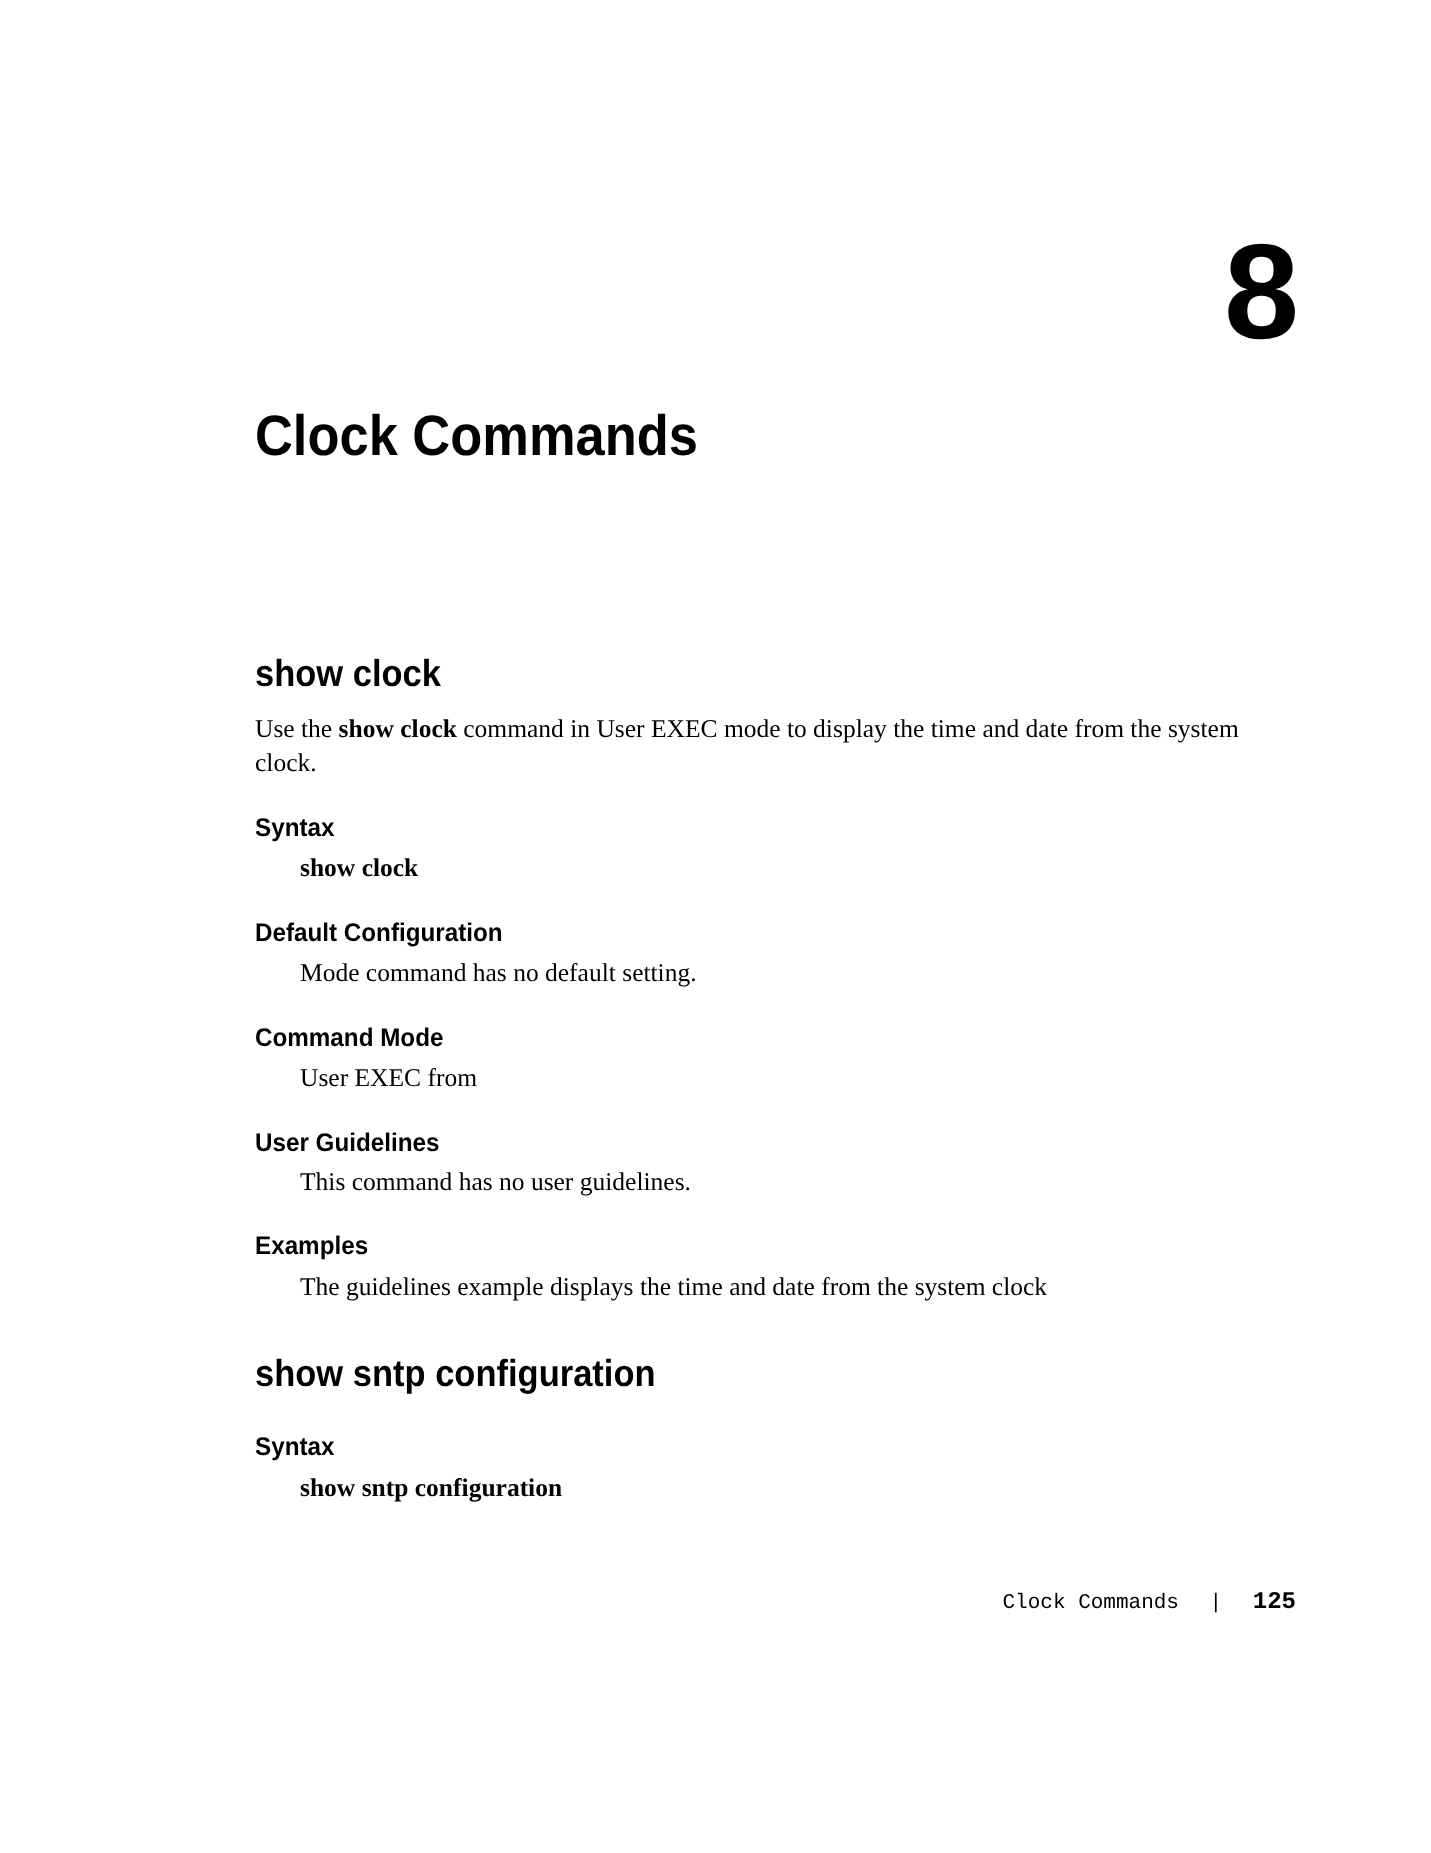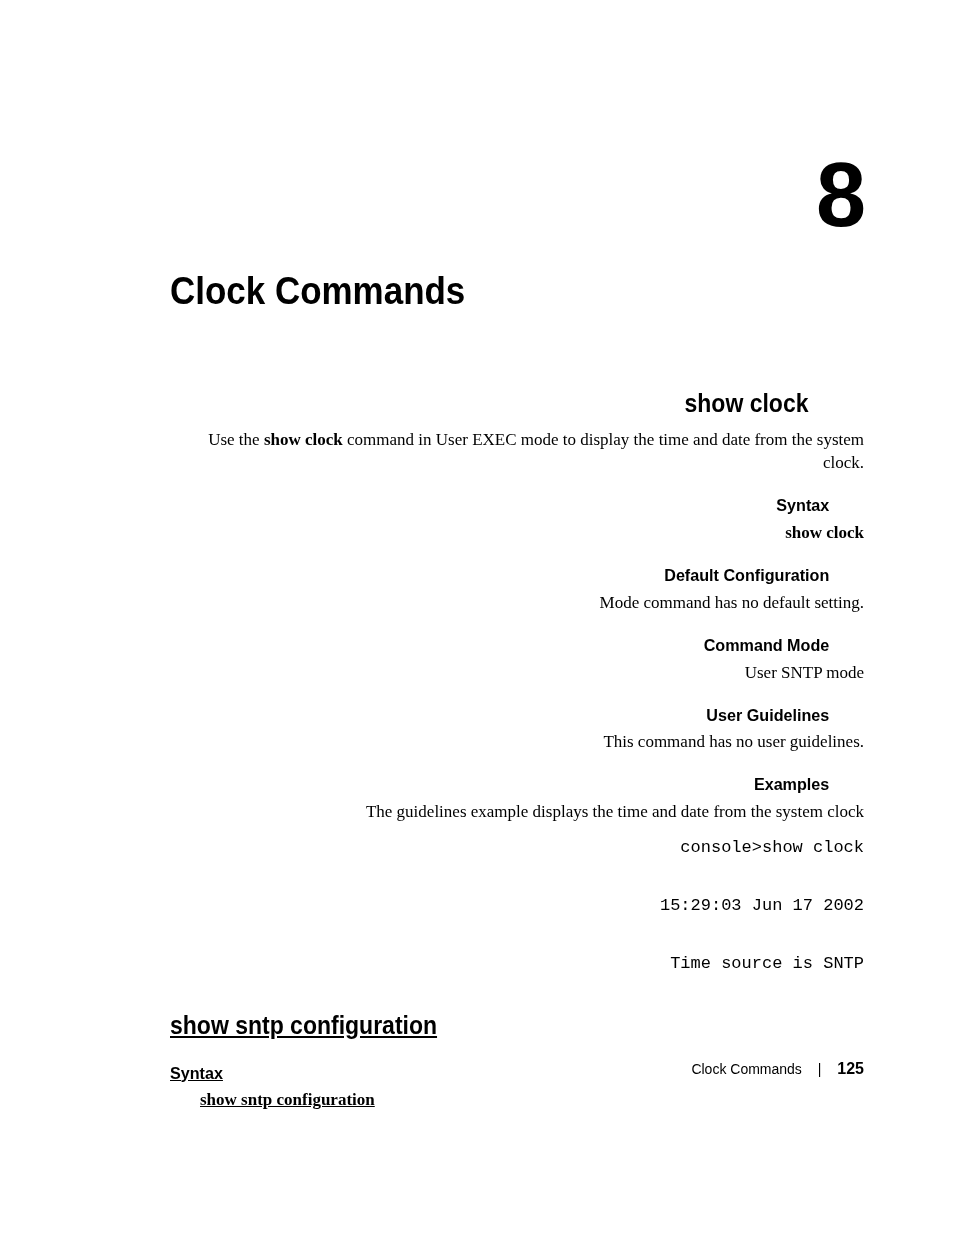--- a/index.html
+++ b/index.html
@@ -42,21 +42,21 @@
   }
   h2.section-title {
     font-family: Arial, Helvetica, sans-serif;
     font-weight: 800;
     font-size: 25px;
     margin: 0 0 8px 0;
     letter-spacing: 0px;
     transform: scaleX(0.92);
     transform-origin: left;
   }
-  .first-section { margin-top: 70px; text-align: right; }
+  .first-section { margin-top: 116px; }
   p.body {
     margin: 0 0 8px 0;
   }
   p.body b { font-weight: bold; }
   h3.subhead {
     font-family: Arial, Helvetica, sans-serif;
     font-weight: 800;
     font-size: 17px;
     margin: 20px 0 4px 0;
     letter-spacing: 0px;
@@ -72,34 +72,34 @@
     font-family: 'Courier New', Courier, monospace;
     font-size: 17px;
     margin: 10px 0 0 0;
     line-height: 1.7;
     white-space: pre;
   }
   .footer {
     position: absolute;
     bottom: 155px;
     right: 90px;
-    font-family: Liberation Sans, sans-serif;
+    font-family: Liberation Mono, monospace;
     font-size: 14px;
     letter-spacing: 0px;
   }
   .footer .sep {
     display: inline-block;
     padding: 0 12px;
     color: #000;
   }
   .footer .pagenum {
     font-weight: 800;
     font-size: 16px;
   }
-  .gap-above { margin-top: 30px; text-decoration: underline; }
+  .gap-above { margin-top: 30px; }
 </style>
 </head>
 <body>
 
 <div class="page">
 
   <div class="chapter-number">8</div>
 
   <h1 class="chapter-title">Clock Commands</h1>
 
@@ -109,32 +109,27 @@
       <span>Use the </span><b>show clock</b><span>  command in User EXEC mode to display the time and date from the system clock.</span>
     </p>
 
     <h3 class="subhead">Syntax</h3>
     <p class="indent bold">show clock</p>
 
     <h3 class="subhead">Default Configuration</h3>
     <p class="indent">Mode command has no default setting.</p>
 
     <h3 class="subhead">Command Mode</h3>
-    <p class="indent">User SNTP mode</p>
+    <p class="indent">User EXEC from</p>
 
     <h3 class="subhead">User Guidelines</h3>
     <p class="indent">This command has no user guidelines.</p>
 
     <h3 class="subhead">Examples</h3>
     <p class="indent">The guidelines example displays the time and date from the system clock</p>
-    <pre class="mono">console&gt;show clock
-
-15:29:03 Jun 17 2002
-
-Time source is SNTP</pre>
   </div>
 
   <div class="gap-above">
     <h2 class="section-title">show sntp configuration</h2>
 
     <h3 class="subhead">Syntax</h3>
     <p class="indent bold">show sntp configuration</p>
   </div>
 
   <div class="footer">

